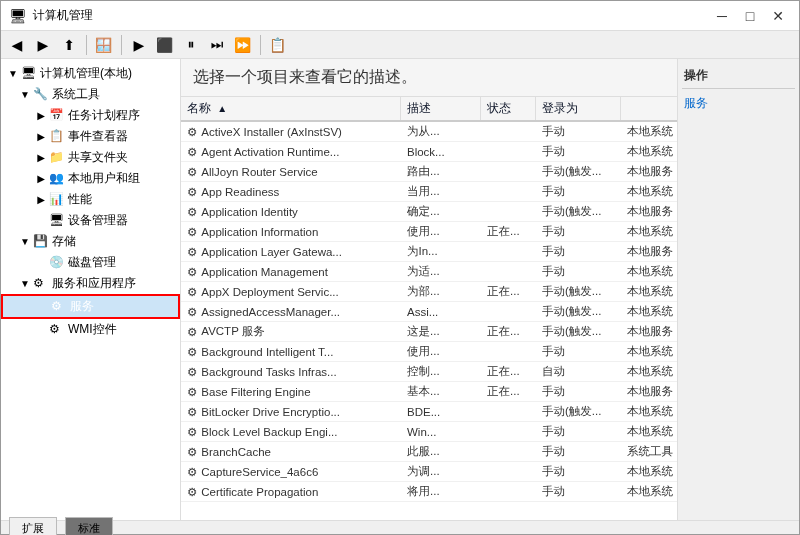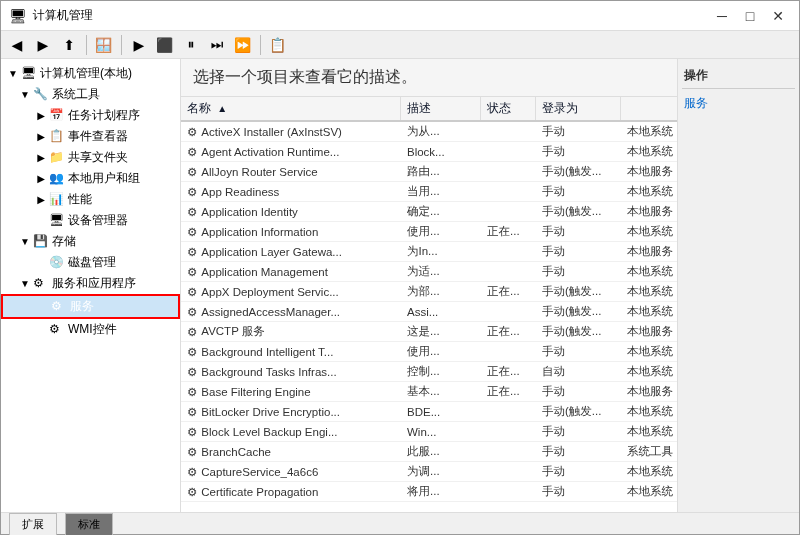--- a/index.html
+++ b/index.html
@@ -41,21 +41,21 @@
     .th { padding: 3px 6px; font-size: 12px; color: #0f172a; border-right: 1px solid #ddd; cursor: pointer; white-space: nowrap; overflow: hidden; text-overflow: ellipsis; }
     .th-arrow { font-size: 10px; margin-left: 3px; }
     
     .table-row { display: grid; grid-template-columns: 220px 80px 55px 85px 70px; border-bottom: 1px solid #f0f0f0; }
     .td { padding: 2px 6px; font-size: 11.5px; color: #333; overflow: hidden; text-overflow: ellipsis; white-space: nowrap; display: flex; align-items: center; gap: 4px; }
     
     .actions-panel { width: 122px; background: #f0f0f0; border-left: 1px solid #ddd; padding: 4px; }
     .actions-title { font-size: 12px; font-weight: bold; color: #333; padding: 4px 2px; border-bottom: 1px solid #ccc; margin-bottom: 4px; }
     .action-item { font-size: 12px; color: #0066cc; cursor: pointer; padding: 2px 2px; }
     
-    .status-bar { height: 22px; background: #f0f0f0; border-top: 1px solid #ddd; display: flex; align-items: center; padding: 0 8px; gap: 8px; }
+    .status-bar { height: 14px; background: #f0f0f0; border-top: 1px solid #ddd; display: flex; align-items: center; padding: 0 8px; gap: 8px; }
     .status-tab { padding: 3px 12px; font-size: 11px; border: 1px solid #bbb; border-bottom: none; background: #737373; cursor: pointer; }
     .status-tab.active { background: #f0f0f0; border-bottom-color: #f0f0f0; }
     
     
     ::-webkit-scrollbar { width: 12px; }
     ::-webkit-scrollbar-track { background: #f0f0f0; }
     ::-webkit-scrollbar-thumb { background: #c0c0c0; border: 2px solid #f0f0f0; }
   </style>
 </head>
 <body>

